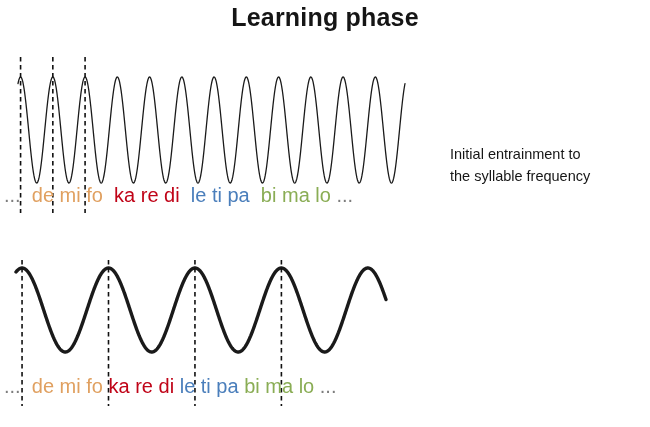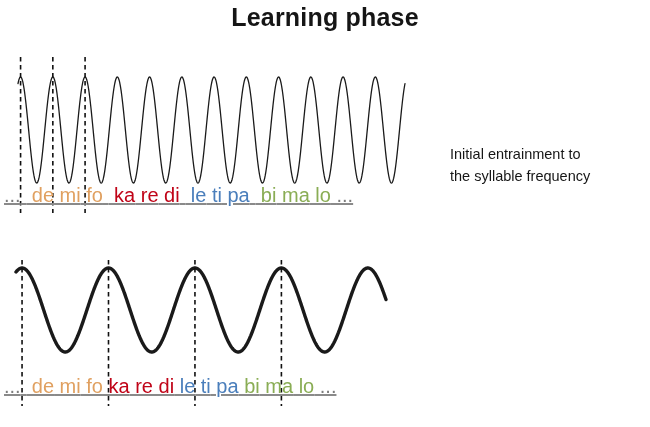--- a/index.html
+++ b/index.html
@@ -53,21 +53,20 @@
   }
 
   
   .syl-strip {
     position: absolute;
     left: 0;
     white-space: nowrap;
     font-size: 20px;
     line-height: 20px;
     color: #8a8a8a;
-    text-decoration: underline;
   }
   #syl-strip-syllable { top: 140px; left: 4px; letter-spacing: 0px; }
   #syl-strip-word     { top: 128px; left: 4px; letter-spacing: 0px; }
 
   .ellipsis {
     color: #7d7d7d;
     font-size: 20px;
   }
   .syl-group {
     white-space: nowrap;

